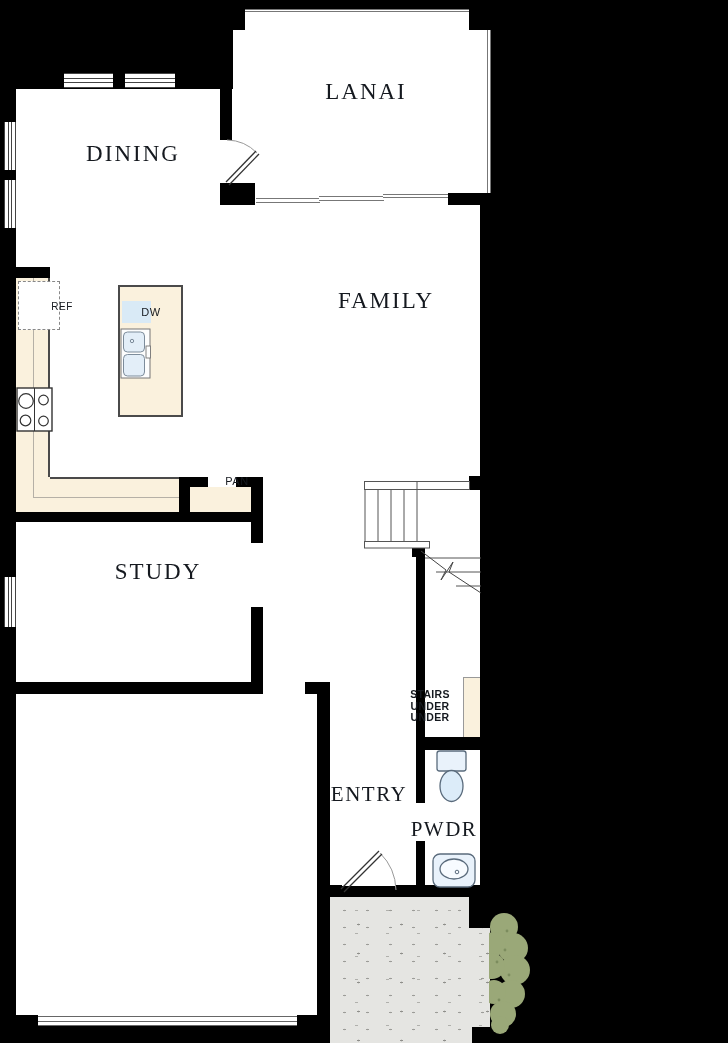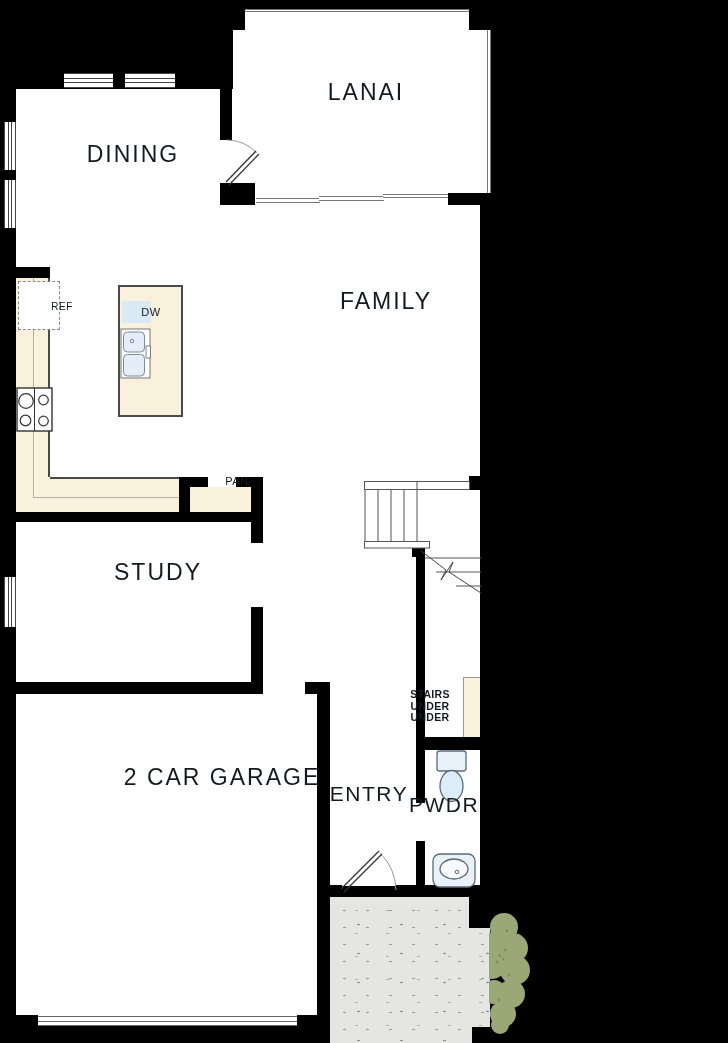--- a/index.html
+++ b/index.html
@@ -3,21 +3,21 @@
 <meta charset="utf-8">
 <style>
   html,body{margin:0;padding:0;background:#000;}
   #plan{position:relative;width:728px;height:1043px;background:var(--background,#000);
         overflow:hidden;font-family:"Liberation Sans",sans-serif;}
   .abs{position:absolute;}
   .floor{background:var(--floor,#fff);}
   .wall{background:var(--wall,#000);}
   .cream{background:var(--counter,#faf1dd);}
   .room-label{color:var(--label-text,#15191f);font-size:23px;letter-spacing:2px;
-              white-space:nowrap;transform:translate(-50%,-50%);font-weight:400;}
+              white-space:nowrap;transform:translate(-50%,-50%);font-weight:400;font-family:Liberation Serif, serif;}
   .room-label.sm{font-size:21px;letter-spacing:1.5px;}
   .small-label{color:var(--label-text,#15191f);font-size:11px;letter-spacing:.5px;
                white-space:nowrap;transform:translate(-50%,-50%);font-weight:400;margin-left:15px;}
   .tiny-label{color:var(--label-text,#15191f);font-size:10.5px;letter-spacing:.3px;
               text-align:center;line-height:11.5px;transform:translate(-50%,-50%);font-weight:700;}
   .win-h{background-color:#fff;background-image:repeating-linear-gradient(to bottom,#444 0 1px,transparent 1px 4.6px);}
   .win-v{background-color:#fff;background-image:repeating-linear-gradient(to right,#444 0 1px,transparent 1px 3.6px);}
   .thin-h{background:#fff;border-top:1px solid #777;border-bottom:1px solid #777;}
   .thin-v{background:#fff;border-left:1px solid #777;border-right:1px solid #777;}
   .porch{background-color:var(--porch-concrete,#e5e5e2);
@@ -182,23 +182,22 @@
         <circle cx="507" cy="931" r="1.4"></circle>
         <circle cx="497" cy="962" r="1.4"></circle>
       </g>
     </g>
   </svg>
 
   <div class="abs room-label" style="left:366px;top:92px;">LANAI</div>
   <div class="abs room-label" style="left:133px;top:154px;">DINING</div>
   <div class="abs room-label" style="left:386px;top:301px;">FAMILY</div>
   <div class="abs room-label" style="left:133px;top:572px;margin-left:25px;">STUDY</div>
-  <div class="abs room-label" style="left:222px;top:777px;">2 CAR GARAGE</div>
   <div class="abs room-label sm" style="left:369px;top:794px;">ENTRY</div>
-  <div class="abs room-label sm" style="left:444px;top:805px;">PWDR</div>
+  <div class="abs room-label sm" style="left:444px;top:829px;">PWDR</div>
 
   <div class="abs small-label" style="left:47px;top:306px;font-size:10px;">REF</div>
   <div class="abs small-label" style="left:136px;top:312px;">DW</div>
   <div class="abs small-label" style="left:222px;top:481px;">PAN</div>
   <div class="abs tiny-label" style="left:430px;top:706px;">
     <span style="display:block">STAIRS</span>
     <span style="display:block">UNDER</span>
     <span style="display:block">UNDER</span>
   </div>
 

